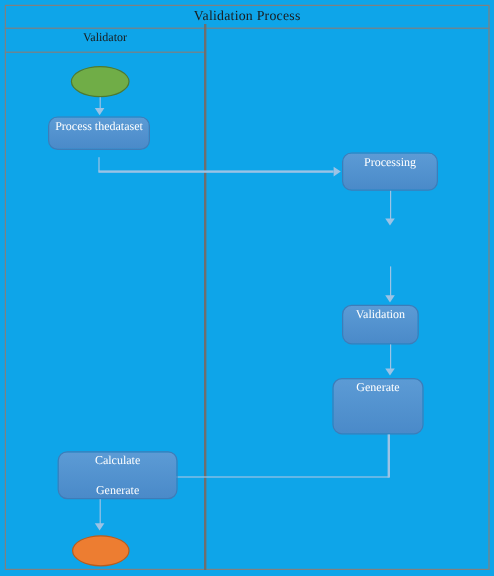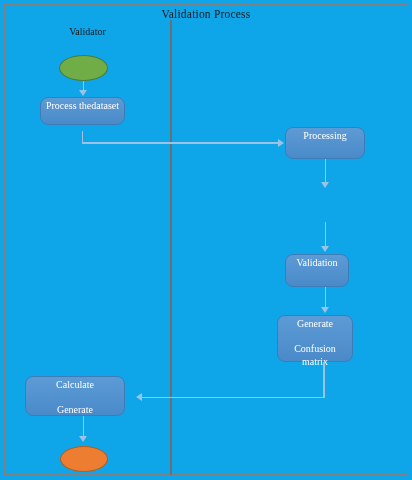--- a/index.html
+++ b/index.html
@@ -189,29 +189,28 @@
   <div class="node" style="left:285px; top:254px; width:64px; height:33px;">
     <span class="label">Validation</span>
   </div>
 
   <div class="conn v" style="left:324.5px; top:287px; height:22px;"></div>
   <div class="arrow down" style="left:321px; top:307px;"></div>
 
   <div class="node" style="left:277px; top:315px; width:76px; height:47px;">
     <div>
       <span class="label">Generate</span><br>
-      <span class="label">Confusion matrix</span>
     </div>
   </div>
 
   <div class="conn v" style="left:323px; top:362px; height:36px;"></div>
   <div class="conn h" style="left:142px; top:396.5px; width:182px;"></div>
   <div class="arrow left" style="left:136px; top:393px;"></div>
 
-  <div class="node" style="left:25px; top:376px; width:100px; height:40px;">
+  <div class="node" style="left:48px; top:376px; width:100px; height:40px;">
     <div>
       <span class="label">Calculate</span><br>
       <span class="label">Generate</span>
     </div>
   </div>
 
   <div class="conn v" style="left:82.5px; top:416px; height:22px;"></div>
   <div class="arrow down" style="left:79px; top:436px;"></div>
 
   <div class="ellipse end" style="left:60px; top:446px; width:48px; height:26px;"></div>

